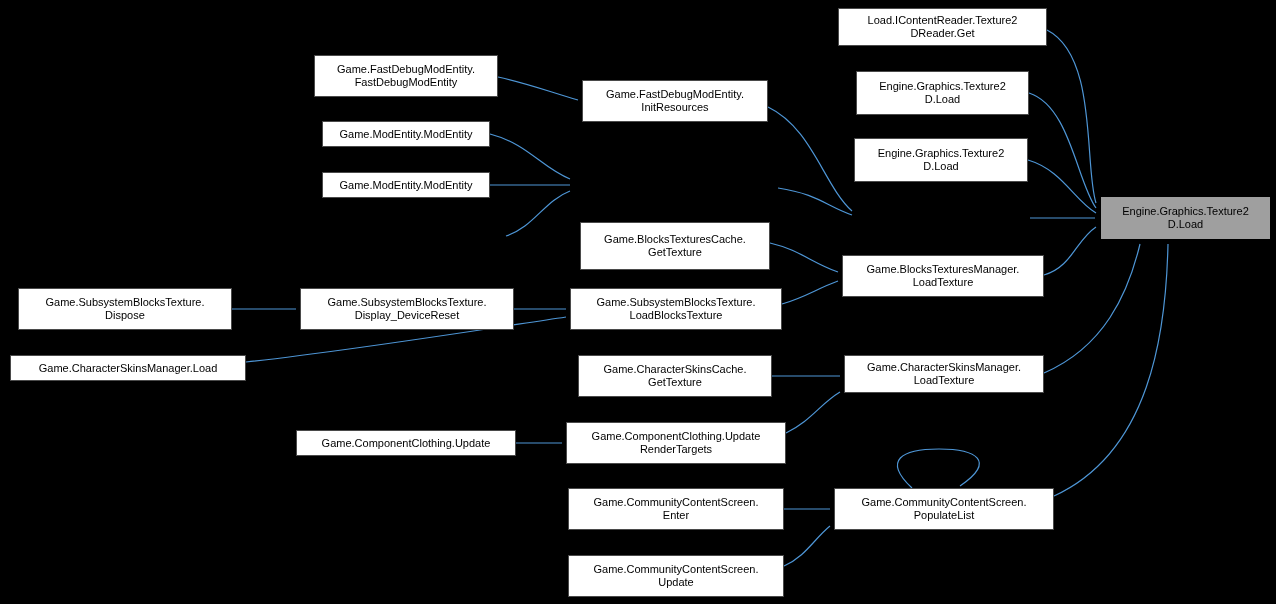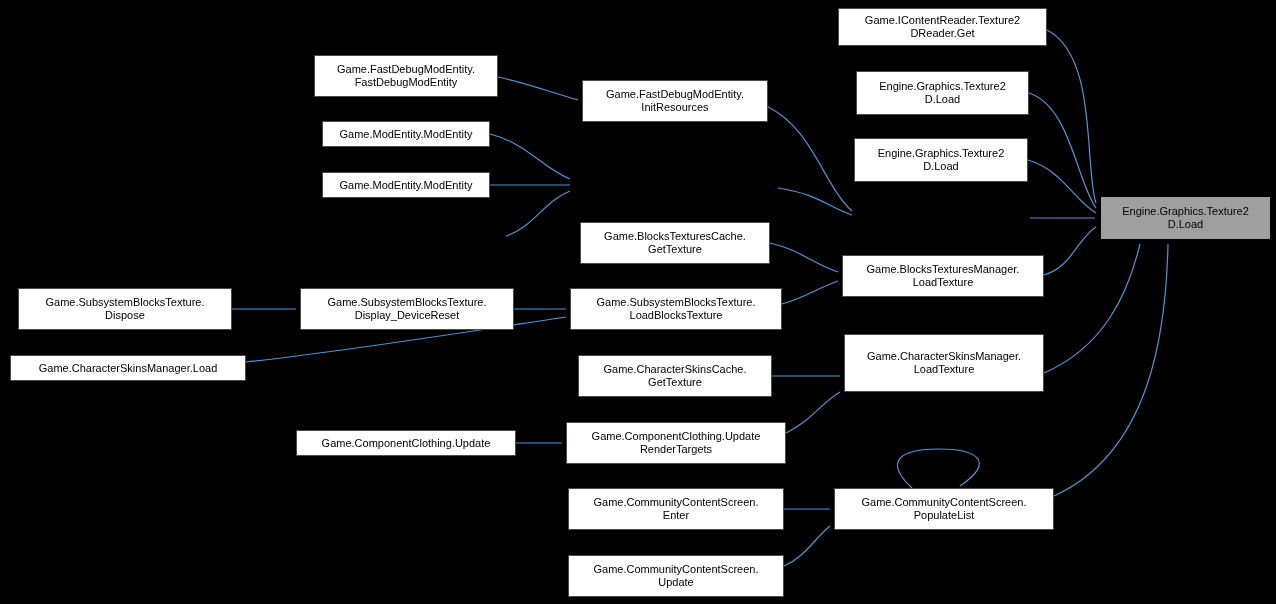--- a/index.html
+++ b/index.html
@@ -64,48 +64,48 @@
     <path d="M772,376 L840,376" marker-end="url(#arrow)" stroke="#4e96d6"></path>
     <path d="M786,433 C812,420 820,404 840,392" marker-end="url(#arrow)" stroke="#4e96d6"></path>
     <path d="M1044,373 C1104,347 1128,294 1140,244" marker-end="url(#arrow)" stroke="#4e96d6"></path>
     <path d="M516,443 L562,443" marker-end="url(#arrow)" stroke="#4e96d6"></path>
     <path d="M784,509 L830,509" marker-end="url(#arrow)" stroke="#4e96d6"></path>
     <path d="M784,566 C806,556 814,539 830,526" marker-end="url(#arrow)" stroke="#4e96d6"></path>
     <path d="M912,488 C882,460 902,449 939,449 C976,449 997,461 960,486" marker-end="url(#arrow)" stroke="#4e96d6"></path>
     <path d="M1054,496 C1150,452 1166,334 1168,244" marker-end="url(#arrow)" stroke="#4e96d6"></path>
   </svg>
 
-  <div class="node" style="left:838px;top:8px;width:209px;height:38px">Game.IContentReader.Texture2
+  <div class="node" style="left:838px;top:8px;width:209px;height:38px">Load.IContentReader.Texture2
 DReader.Get</div>
   <div class="node" style="left:856px;top:71px;width:173px;height:44px">Engine.Graphics.Texture2
 D.Load</div>
   <div class="node" style="left:314px;top:55px;width:184px;height:42px">Game.FastDebugModEntity.
 FastDebugModEntity</div>
   <div class="node" style="left:582px;top:80px;width:186px;height:42px">Game.FastDebugModEntity.
 InitResources</div>
   <div class="node" style="left:322px;top:121px;width:168px;height:26px">Game.ModEntity.ModEntity</div>
   <div class="node" style="left:854px;top:138px;width:174px;height:44px">Engine.Graphics.Texture2
 D.Load</div>
   <div class="node" style="left:322px;top:172px;width:168px;height:26px">Game.ModEntity.ModEntity</div>
   <div class="node highlight" style="left:1100px;top:196px;width:171px;height:44px">Engine.Graphics.Texture2
 D.Load</div>
-  <div class="node" style="left:580px;top:222px;width:190px;height:42px">Game.BlocksTexturesCache.
+  <div class="node" style="left:580px;top:222px;width:190px;height:48px">Game.BlocksTexturesCache.
 GetTexture</div>
   <div class="node" style="left:842px;top:255px;width:202px;height:42px">Game.BlocksTexturesManager.
 LoadTexture</div>
   <div class="node" style="left:18px;top:288px;width:214px;height:42px">Game.SubsystemBlocksTexture.
 Dispose</div>
   <div class="node" style="left:300px;top:288px;width:214px;height:42px">Game.SubsystemBlocksTexture.
 Display_DeviceReset</div>
   <div class="node" style="left:570px;top:288px;width:212px;height:42px">Game.SubsystemBlocksTexture.
 LoadBlocksTexture</div>
   <div class="node" style="left:10px;top:355px;width:236px;height:26px">Game.CharacterSkinsManager.Load</div>
   <div class="node" style="left:578px;top:355px;width:194px;height:42px">Game.CharacterSkinsCache.
 GetTexture</div>
-  <div class="node" style="left:844px;top:334px;width:200px;height:58px">Game.CharacterSkinsManager.
+  <div class="node" style="left:844px;top:355px;width:200px;height:38px">Game.CharacterSkinsManager.
 LoadTexture</div>
   <div class="node" style="left:296px;top:430px;width:220px;height:26px">Game.ComponentClothing.Update</div>
   <div class="node" style="left:566px;top:422px;width:220px;height:42px">Game.ComponentClothing.Update
 RenderTargets</div>
   <div class="node" style="left:568px;top:488px;width:216px;height:42px">Game.CommunityContentScreen.
 Enter</div>
   <div class="node" style="left:834px;top:488px;width:220px;height:42px">Game.CommunityContentScreen.
 PopulateList</div>
   <div class="node" style="left:568px;top:555px;width:216px;height:42px">Game.CommunityContentScreen.
 Update</div>

